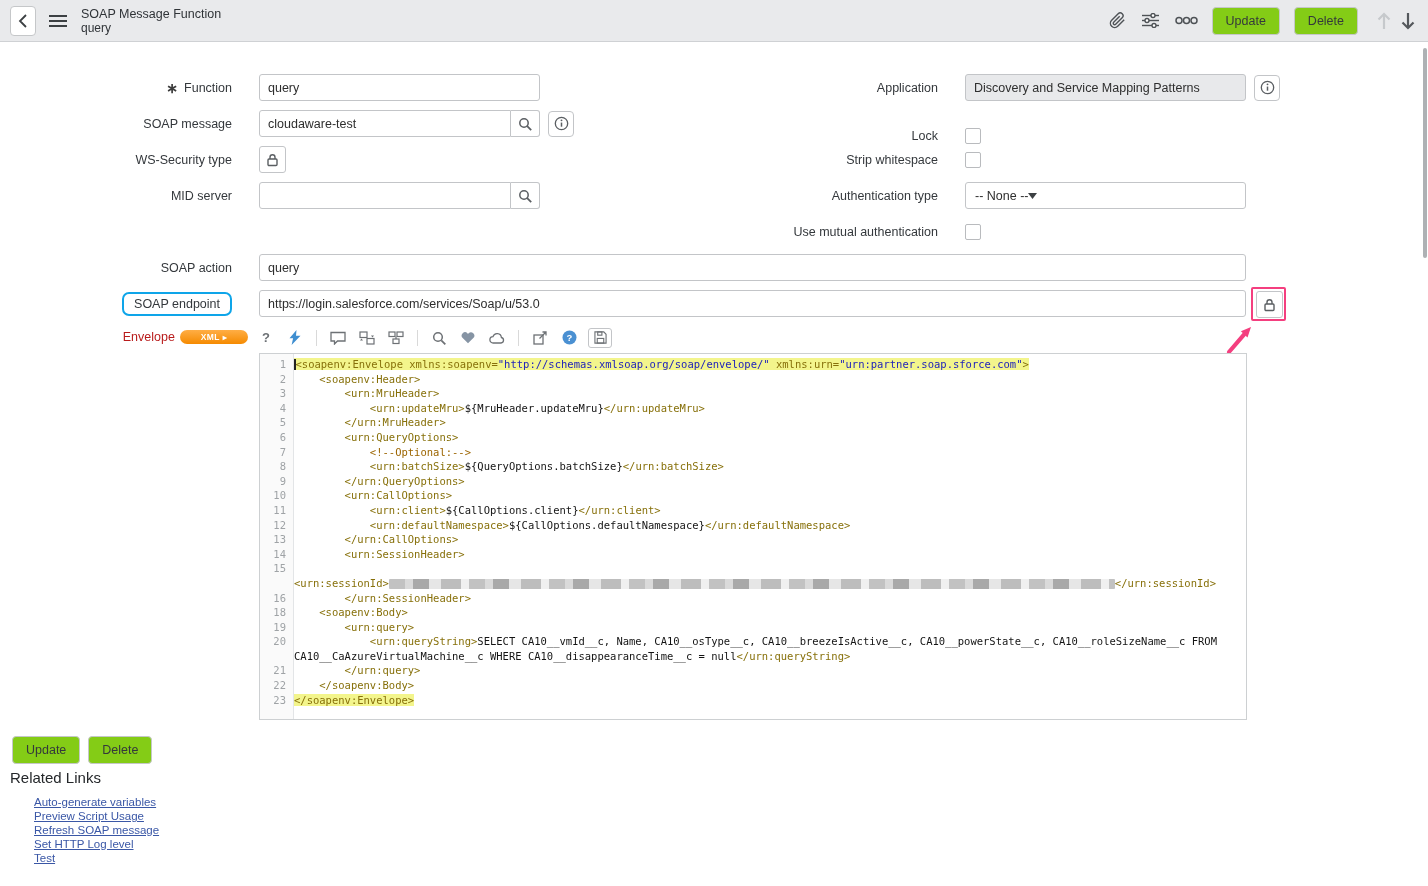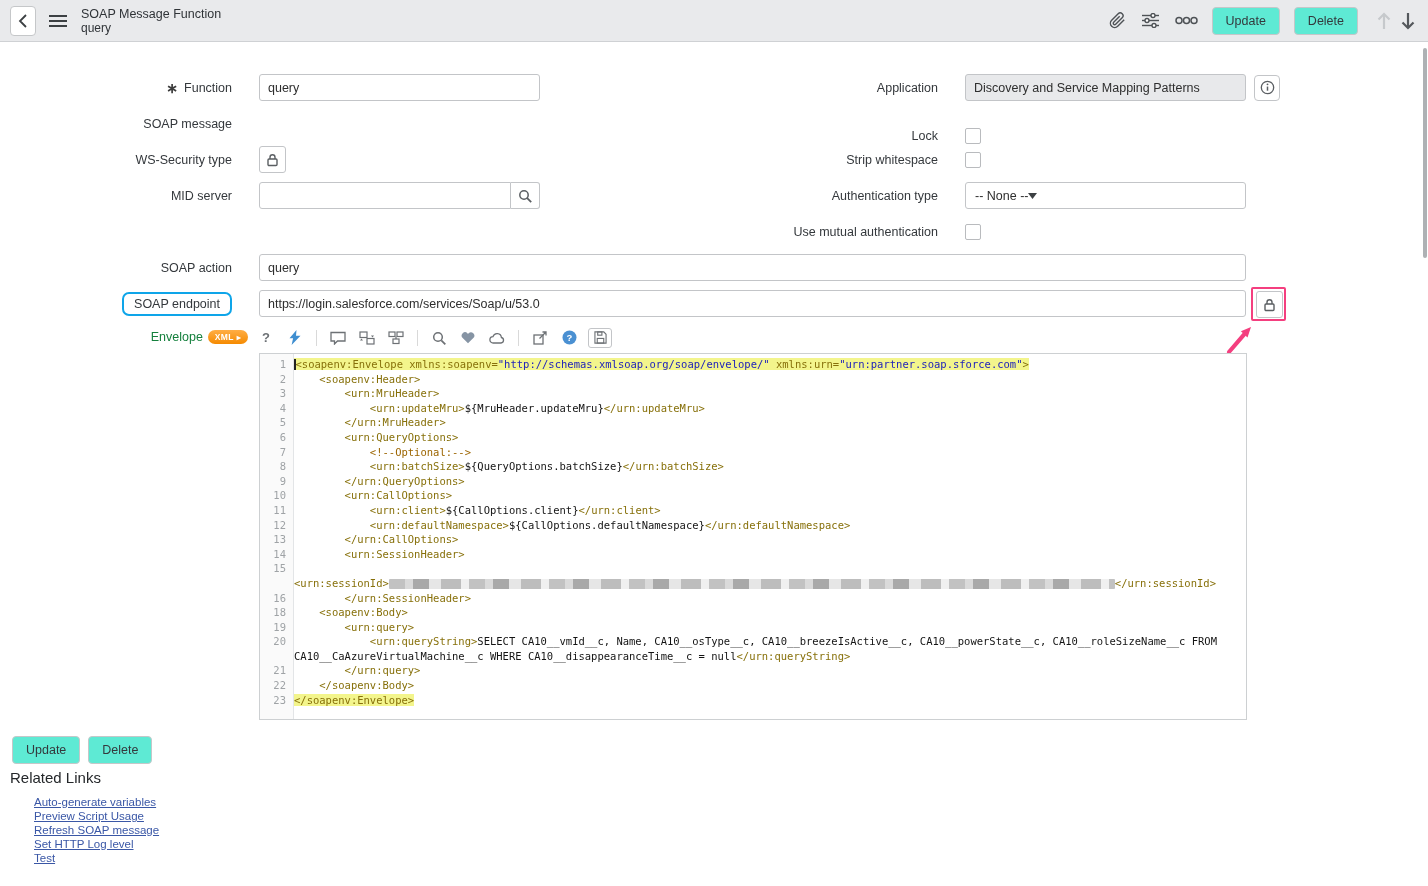--- a/index.html
+++ b/index.html
@@ -8,21 +8,21 @@
 
   
   .hdr { position:absolute; top:0; left:0; right:0; height:42px; background:#e9eaec; border-bottom:1px solid #cfd1d4; display:flex; align-items:center; padding:0 12px 0 10px; }
   .backbtn { width:26px; height:30px; background:#fff; border:1px solid #c5c7c9; border-radius:4px; display:flex; align-items:center; justify-content:center; cursor:pointer; }
   .hamb { margin-left:13px; display:flex; align-items:center; cursor:pointer; }
   .titleblock { margin-left:14px; line-height:14px; }
   .t1 { font-size:12.5px; font-weight:500; color:#2f3337; }
   .t2 { font-size:12px; color:#2f3337; }
   .spacer { flex:1; }
   .hicon { margin-left:16px; display:flex; align-items:center; cursor:pointer; }
-  .btn { background:#5eead4; border:1px solid #c5c7c9; border-radius:4px; font-size:12.5px; color:#34383c; padding:6px 13px; cursor:pointer; font-family:"Liberation Sans",sans-serif; }
+  .btn { background:#84cc16; border:1px solid #c5c7c9; border-radius:4px; font-size:12.5px; color:#34383c; padding:6px 13px; cursor:pointer; font-family:"Liberation Sans",sans-serif; }
   .hdr .btn { margin-left:14px; }
   .nav { display:flex; align-items:center; }
   .nav.up { margin-left:18px; }
   .nav.dn { margin-left:8px; cursor:pointer; }
 
   
   .frow { position:absolute; display:flex; align-items:center; height:27px; }
   .flabel { width:232px; text-align:right; font-size:12.5px; color:#34383c; display:flex; justify-content:flex-end; align-items:center; gap:6px; }
   .frow.right { left:648px; }
   .frow.right .flabel { width:290px; }
@@ -39,22 +39,22 @@
   .cb { width:16px; height:16px; border:1px solid #b9bbbe; border-radius:2px; background:#fff; cursor:pointer; }
   .sel { width:281px; height:27px; border:1px solid #c3c5c8; border-radius:3px; background:#fff; display:flex; align-items:center; justify-content:flex-start; padding:0 9px; font-size:12.5px; color:#2e2e2e; cursor:pointer; }
 
   
   .pill { border:2px solid #0ea5e9; border-radius:7px; padding:3px 10px; display:inline-block; }
   .annotbox { position:absolute; left:1251px; top:287px; width:35px; height:34px; border:2px solid #f43f7f; border-radius:2px; }
   .annotarrow { position:absolute; left:1222px; top:316px; }
 
   
   .envrow { position:absolute; top:330px; left:0; width:248px; display:flex; justify-content:flex-end; align-items:center; gap:5px; }
-  .envlabel { font-size:12.5px; color:#15803d;margin-left:24px; }
-  .badge { background:linear-gradient(#ffae45,#f58a00); border-radius:8px; color:#fff; font-size:8.5px; font-weight:bold; padding:2px 7px; display:flex; align-items:center; gap:3px; letter-spacing:.3px; }
+  .envlabel { font-size:12.5px; color:#b91c1c;margin-left:24px; }
+  .badge { background:linear-gradient(#ffae45,#f58a00); border-radius:8px; color:#fff; font-size:8.5px; font-weight:bold; padding:2px 21px; display:flex; align-items:center; gap:3px; letter-spacing:.3px; }
   .badge .arr { font-size:8px; }
 
   
   .toolbar { position:absolute; left:256px; top:327px; height:21px; display:flex; align-items:center; gap:9px; }
   .tbtn { min-width:20px; height:20px; display:flex; align-items:center; justify-content:center; cursor:pointer; }
   .tbtn.boxed { border:1px solid #c3c5c8; border-radius:3px; width:24px; background:#fff; }
   .tsep { width:1px; height:16px; background:#d9d9d9; margin:0 2px; }
   .qmark { font:bold 13px "Liberation Sans",sans-serif; color:#6d7175; }
 
   
@@ -159,20 +159,36 @@
   </div>
   <div class="fctrl">
       <input class="inp w281" value="query" style="">
     </div>
 </div>
 
 <div class="frow" style="top:110px;left:0">
   <div class="flabel">
       <span>SOAP message</span>
     </div>
+  <div class="fctrl">
+    <input class="inp w252" value="cloudaware-test" style="">
+    <span class="sbtn">
+      <svg width="14" height="14" viewBox="0 0 14 14">
+          <circle cx="6" cy="6" r="4.2" fill="none" stroke="#5a5e62" stroke-width="1.5"></circle>
+          <line x1="9.2" y1="9.2" x2="13.2" y2="13.2" stroke="#5a5e62" stroke-width="1.8"></line>
+        </svg>
+    </span>
+    <span class="infobtn">
+      <svg width="15" height="15" viewBox="0 0 16 16">
+          <circle cx="8" cy="8" r="6.6" fill="none" stroke="#5a5e62" stroke-width="1.4"></circle>
+          <line x1="8" y1="7" x2="8" y2="11.4" stroke="#5a5e62" stroke-width="1.6"></line>
+          <circle cx="8" cy="4.6" r="1" fill="#5a5e62"></circle>
+        </svg>
+    </span>
+  </div>
 </div>
 
 <div class="frow" style="top:146px;left:0">
   <div class="flabel">
       <span>WS-Security type</span>
     </div>
   <div class="fctrl">
     <button class="lockbtn">
       <svg width="13" height="14" viewBox="0 0 13 14">
           <rect x="2" y="6" width="9" height="6.5" rx="1" fill="none" stroke="#5a5e62" stroke-width="1.4"></rect>

